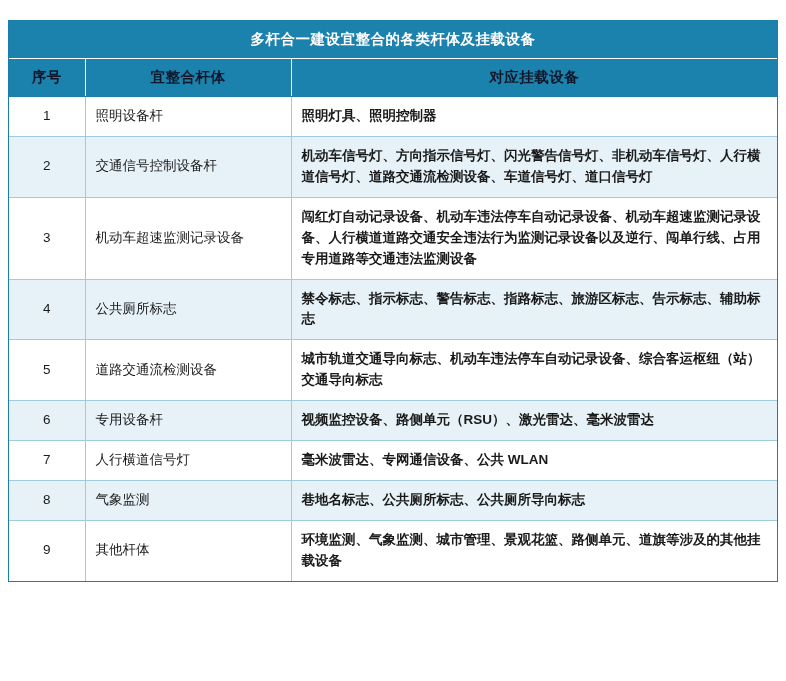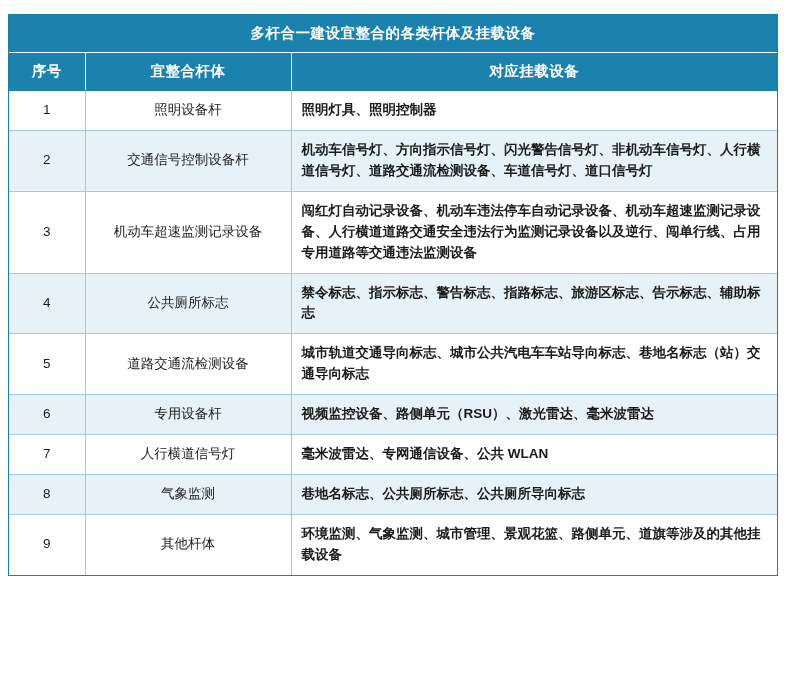--- a/index.html
+++ b/index.html
@@ -8,21 +8,21 @@
     background: #ffffff;
   }
   body {
     width: 786px;
     height: 681px;
     font-family: "Liberation Sans", sans-serif;
     -webkit-font-smoothing: antialiased;
   }
   .table-wrap {
     width: 770px;
-    margin: 14px auto 0 auto;
+    margin: 20px auto 0 auto;
     border: 1px solid #1a7fa8;
     box-sizing: border-box;
   }
   table.pole-table {
     width: 100%;
     border-collapse: collapse;
     table-layout: fixed;
   }
   table.pole-table caption {
     caption-side: top;
@@ -30,21 +30,21 @@
     color: #ffffff;
     font-size: 14.5px;
     font-weight: bold;
     letter-spacing: 0.5px;
     padding: 9px 6px;
     text-align: center;
     border-bottom: 1px solid #ffffff;
   }
   table.pole-table th {
     background: #1a82ad;
-    color: #ffffff;
+    color: #0f172a;
     font-size: 14.5px;
     font-weight: bold;
     letter-spacing: 0.5px;
     text-align: center;
     padding: 9px 6px;
     border-right: 1px solid #ffffff;
     border-bottom: 1px solid #1a7fa8;
   }
   table.pole-table th:last-child { border-right: none; }
   table.pole-table td {
@@ -55,21 +55,21 @@
     border-right: 1px solid #9ecbde;
     border-bottom: 1px solid #9ecbde;
     vertical-align: middle;
   }
   table.pole-table td:last-child { border-right: none; font-weight: bold; }
   table.pole-table tbody tr:last-child td { border-bottom: none; }
   .col-idx { width: 76px; }
   .col-pole { width: 206px; }
   .col-dev { width: auto; }
   td.idx { text-align: center; }
-  td.pole { text-align: center; }
+  td.pole { }
   td.dev { text-align: left; }
   tbody tr.odd td { background: #ffffff; }
   tbody tr.even td { background: #e6f2f8; }
 </style>
 </head>
 <body>
 
 <div class="table-wrap">
   <table class="pole-table">
     <caption>多杆合一建设宜整合的各类杆体及挂载设备</caption>
@@ -102,21 +102,21 @@
         <td class="dev">闯红灯自动记录设备、机动车违法停车自动记录设备、机动车超速监测记录设备、人行横道道路交通安全违法行为监测记录设备以及逆行、闯单行线、占用专用道路等交通违法监测设备</td>
       </tr>
       <tr class="even">
         <td class="idx">4</td>
         <td class="pole">公共厕所标志</td>
         <td class="dev">禁令标志、指示标志、警告标志、指路标志、旅游区标志、告示标志、辅助标志</td>
       </tr>
       <tr class="odd">
         <td class="idx">5</td>
         <td class="pole">道路交通流检测设备</td>
-        <td class="dev">城市轨道交通导向标志、城市公共汽电车车站导向标志、巷地名标志（站）交通导向标志</td>
+        <td class="dev">城市轨道交通导向标志、机动车违法停车自动记录设备、综合客运枢纽（站）交通导向标志</td>
       </tr>
       <tr class="even">
         <td class="idx">6</td>
         <td class="pole">专用设备杆</td>
         <td class="dev">视频监控设备、路侧单元（RSU）、激光雷达、毫米波雷达</td>
       </tr>
       <tr class="odd">
         <td class="idx">7</td>
         <td class="pole">人行横道信号灯</td>
         <td class="dev">毫米波雷达、专网通信设备、公共 WLAN</td>

